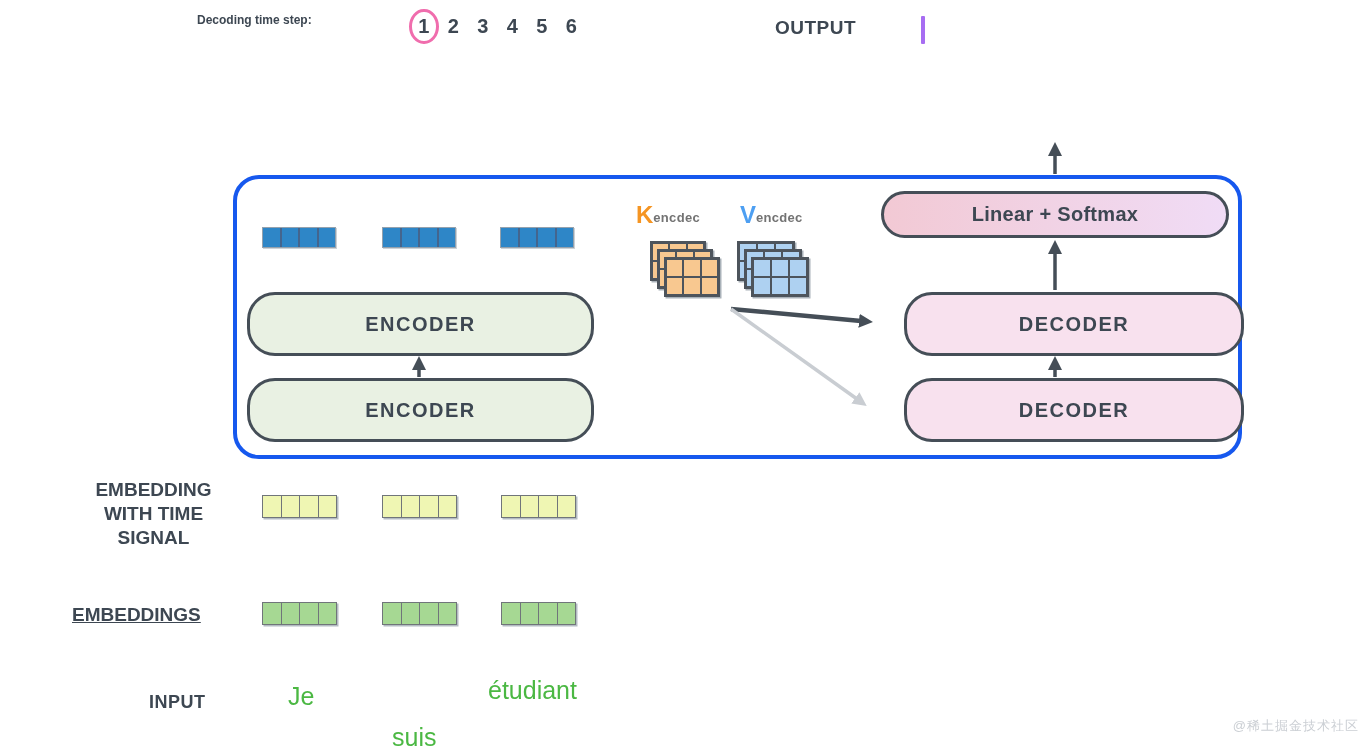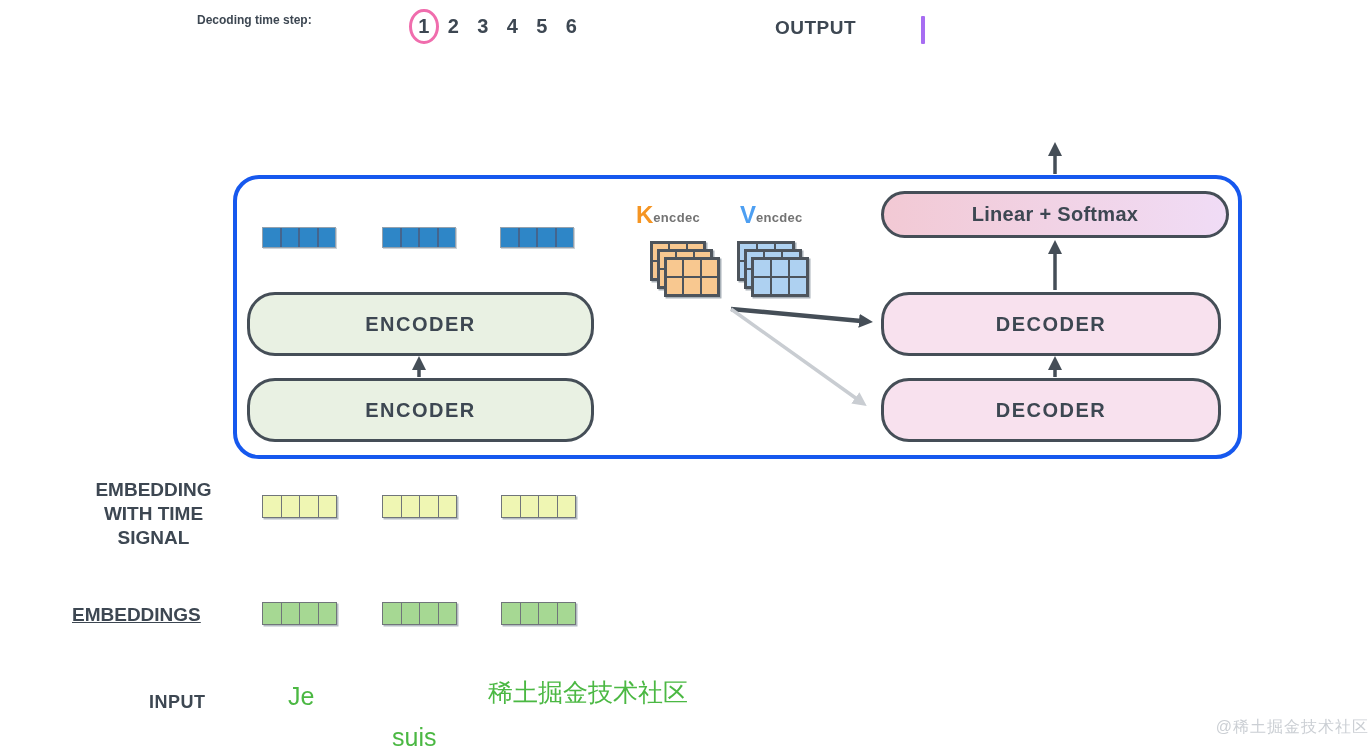--- a/index.html
+++ b/index.html
@@ -16,21 +16,21 @@
   .output-label{left:746px;top:17px;font-size:19px;font-weight:700;letter-spacing:.5px;margin-left:29px;}
   .cursor{left:921px;top:16px;width:4px;height:28px;background:#a76df2;border-radius:1px;}
 
   
   .frame{left:233px;top:175px;width:1009px;height:284px;border:4px solid #1658ee;border-radius:26px;}
 
   
   .block{border:3.5px solid #454e57;border-radius:28px;display:flex;align-items:center;
          justify-content:center;font-size:20px;font-weight:600;letter-spacing:1.5px;color:#3d4752;}
   .enc{left:247px;width:347px;height:64px;background:#e9f1e3;}
-  .dec{left:881px;width:340px;height:64px;background:#f8e1ee;}
+  .dec{left:904px;width:340px;height:64px;background:#f8e1ee;}
   .pill{left:881px;top:191px;width:348px;height:47px;border-radius:24px;
         background:linear-gradient(90deg,#f2c9d4,#f0dcf6);letter-spacing:.3px;}
 
   
   .cellrow{display:flex;}
   .bar-blue{width:74px;height:21px;border:1px solid #94a1ad;box-shadow:1px 1px 0 #ccd2d7;}
   .bar-blue i{flex:1;background:#2e86c7;}
   .bar-blue i + i{border-left:2px solid #44658e;}
   .bar-yellow{width:75px;height:23px;border:1.5px solid #70757a;box-shadow:1.5px 1.5px 0 #b4bcc3;}
   .bar-yellow i{flex:1;background:#eff6b3;}
@@ -50,21 +50,21 @@
   .k-main{color:#f59523;}
   .v-main{color:#4d9ff2;}
 
   
   .lab{font-weight:700;font-size:19px;color:#3d4752;}
   .emb-time{left:76px;top:478px;width:155px;text-align:center;white-space:pre-line;line-height:24px;}
   .embeddings{left:72px;top:604px;text-decoration:underline;}
   .input-lab{left:149px;top:692px;font-size:18px;letter-spacing:.5px;}
   .token{position:absolute;font-size:25px;color:#4bb843;}
 
-  .watermark{right:2px;top:717px;font-size:16px;color:#cbcfd4;letter-spacing:1px;margin-left:36px;}
+  .watermark{right:12px;top:717px;font-size:13px;color:#cbcfd4;letter-spacing:1px;margin-left:36px;}
 
   svg.arrows{left:0;top:0;pointer-events:none;}
 </style>
 </head>
 <body>
 
 <div class="stage">
 
   <div class="abs decoding-label">Decoding time step:</div>
   <div class="abs steps-row">
@@ -213,21 +213,21 @@
     </div>
   <div class="abs cellrow bar-green" style="left:501px;top:602px;">
       <i></i>
       <i></i>
       <i></i>
       <i></i>
     </div>
 
   <span class="token" style="left:288px;top:682px;">Je</span>
   <span class="token" style="left:392px;top:678px;margin-top:45px;">suis</span>
-  <span class="token" style="left:488px;top:676px;">稀土掘金技术社区</span>
+  <span class="token" style="left:488px;top:676px;">étudiant</span>
 
   <div class="abs watermark">@稀土掘金技术社区</div>
 
   <svg class="abs arrows" width="1371" height="746" viewBox="0 0 1371 746">
     <defs>
       <marker id="ah-dark" markerUnits="userSpaceOnUse" markerWidth="16" markerHeight="14" refX="2" refY="7" orient="auto">
         <path d="M0,0 L14,7 L0,14 Z" fill="#454e57"></path>
       </marker>
       <marker id="ah-gray" markerUnits="userSpaceOnUse" markerWidth="16" markerHeight="14" refX="2" refY="7" orient="auto">
         <path d="M0,0 L14,7 L0,14 Z" fill="#c9cdd2"></path>

